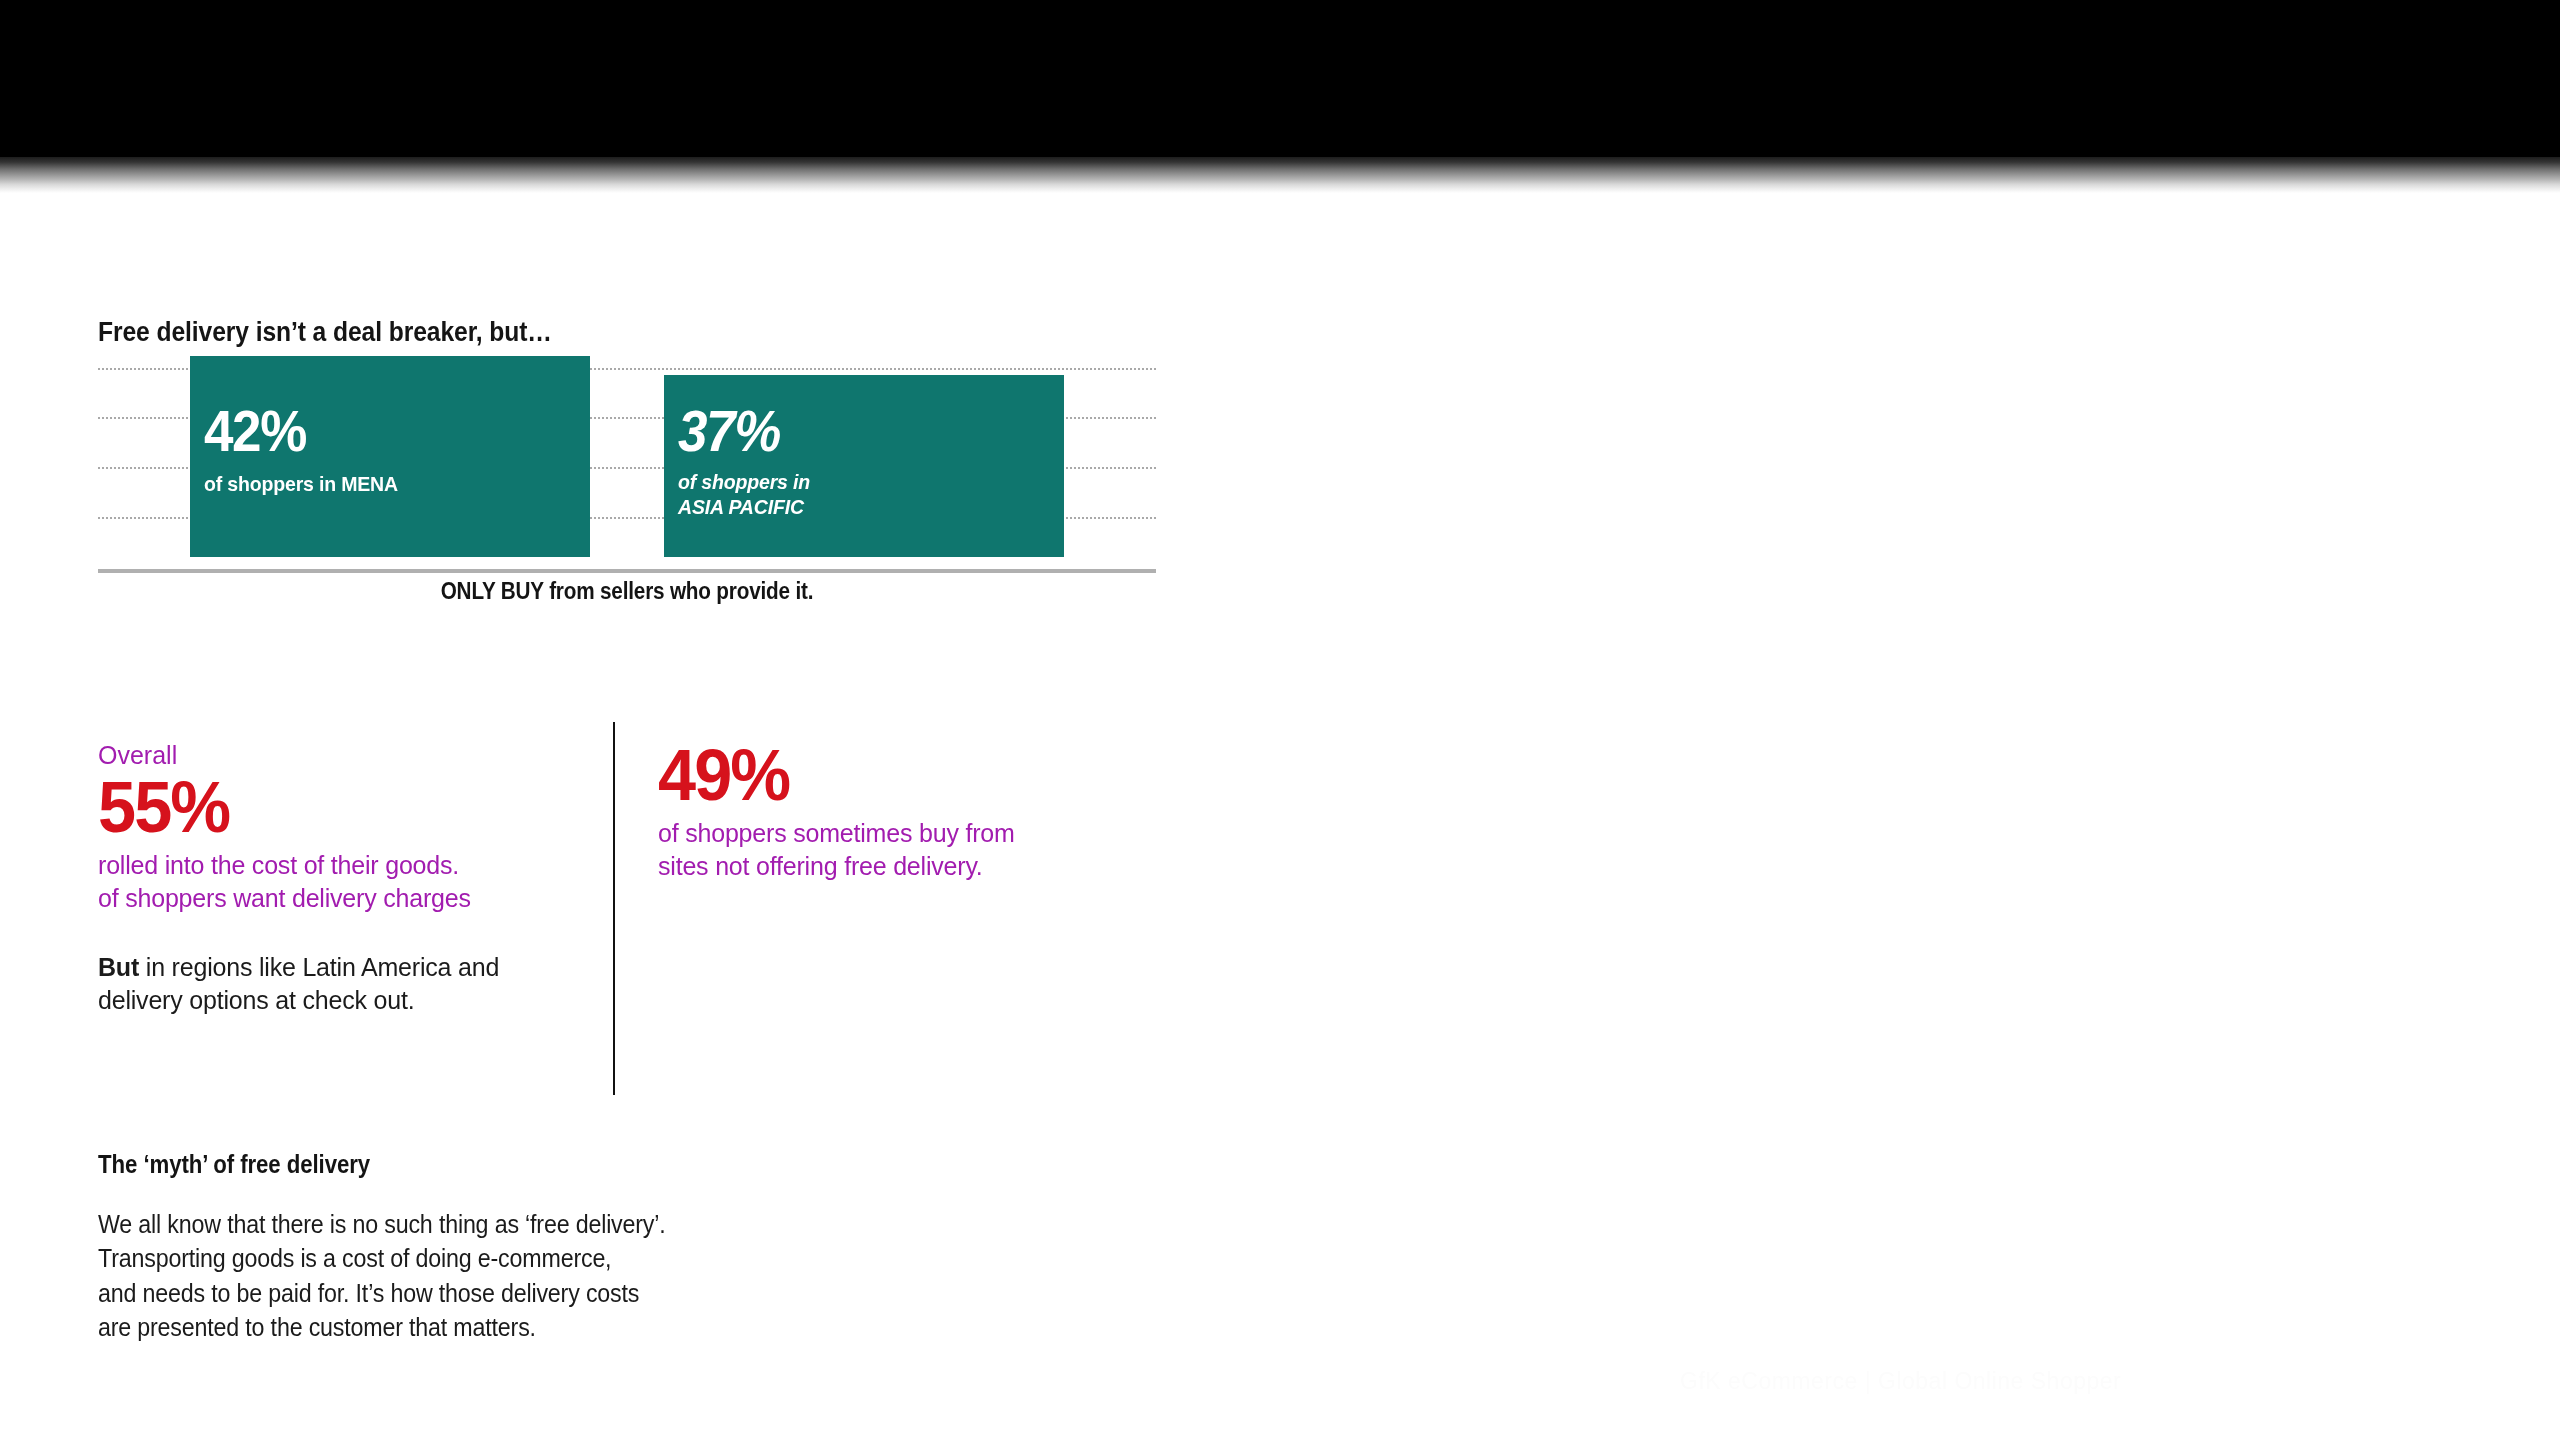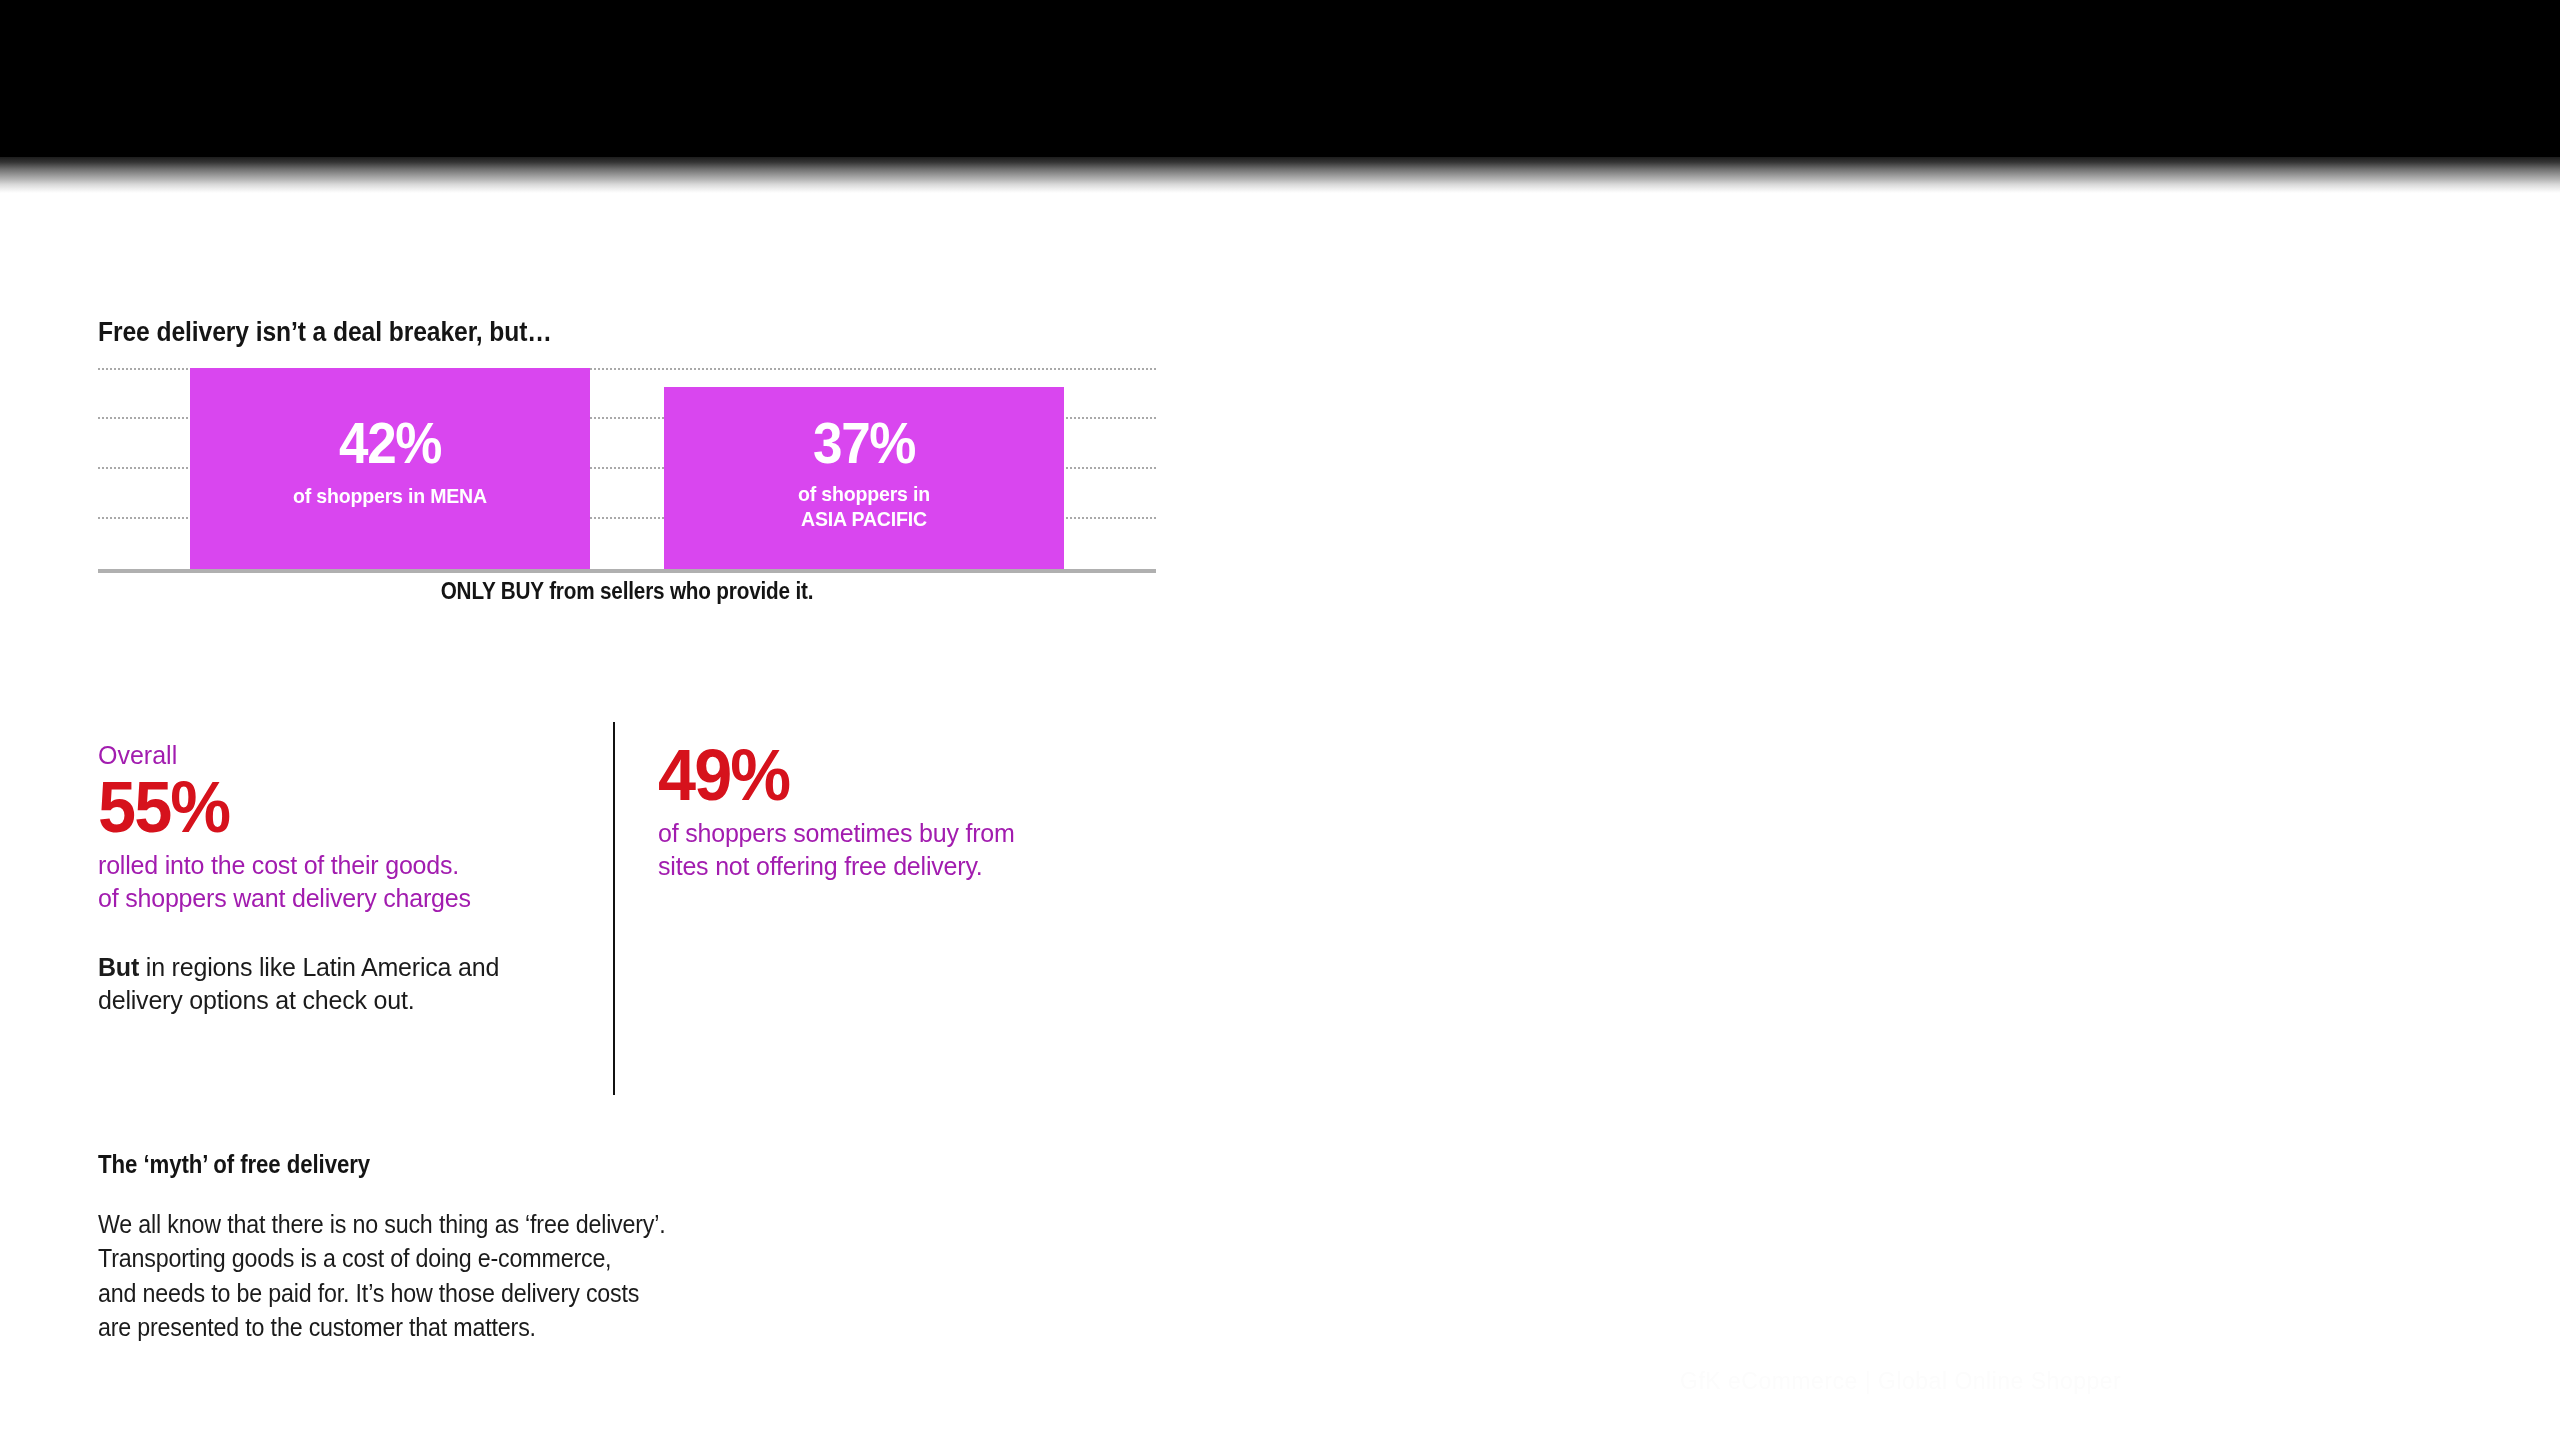--- a/index.html
+++ b/index.html
@@ -72,24 +72,24 @@
   #chart-baseline {
     position: absolute;
     left: 0;
     bottom: 0;
     width: 1058px;
     height: 4px;
     background: #b0b0b0;
   }
   .bar {
     position: absolute;
-    bottom: 4px;
-    background: #d946ef;
+    bottom: 16px;
+    background: #0f766e;
     color: #ffffff;
-    text-align: center;
+    text-align: left;
     box-sizing: border-box;
   }
   .bar-pct {
     font-size: 57px;
     font-weight: 700;
     line-height: 1;
     letter-spacing: -1.5px;
     transform: scaleX(0.93);
   }
   .bar-label {
@@ -104,20 +104,21 @@
     width: 400px;
     height: 201px;
     padding-top: 47px;
   }
   #bar-0 .bar-pct { margin-bottom: 12px; }
   #bar-1 {
     left: 566px;
     width: 400px;
     height: 182px;
     padding-top: 28px;
+    font-style: italic;
   }
   #bar-1 .bar-pct { margin-bottom: 10px; }
 
   #chart-caption {
     position: absolute;
     left: 98px;
     top: 578px;
     width: 1058px;
     text-align: center;
     font-size: 23px;

